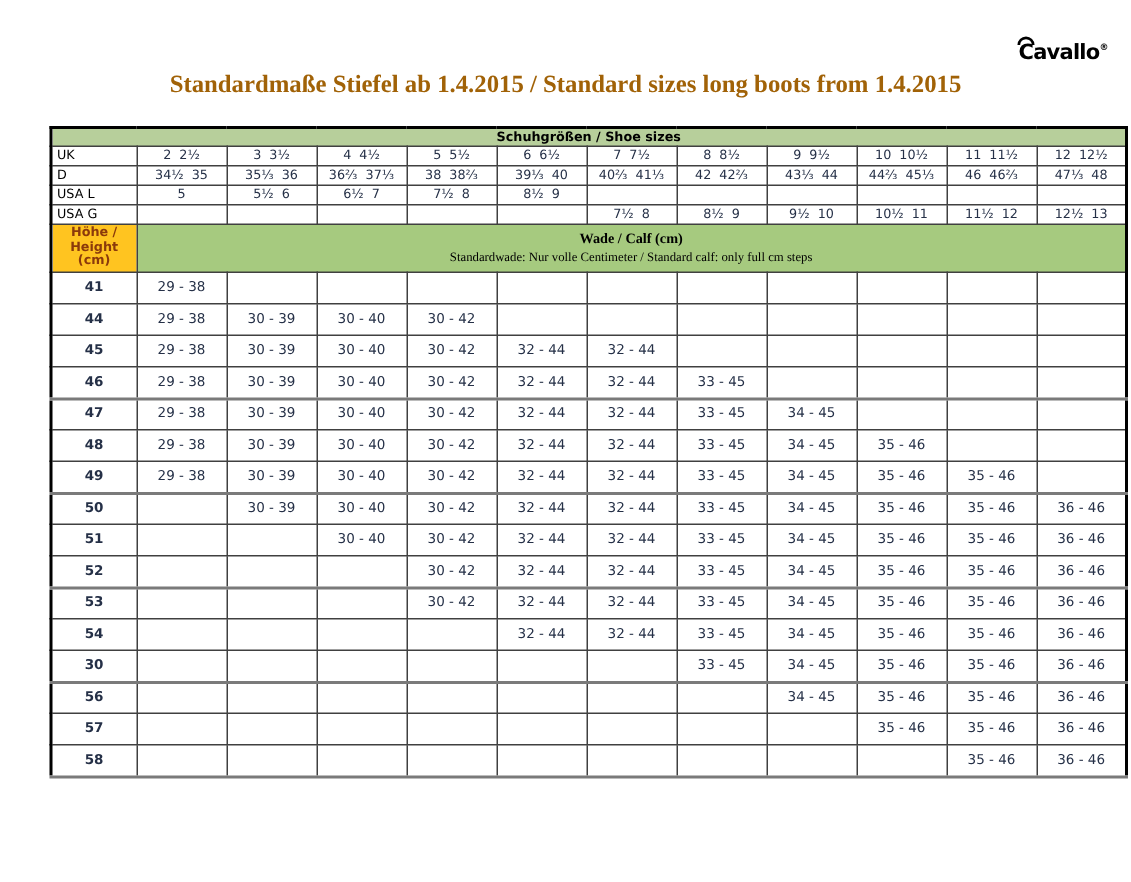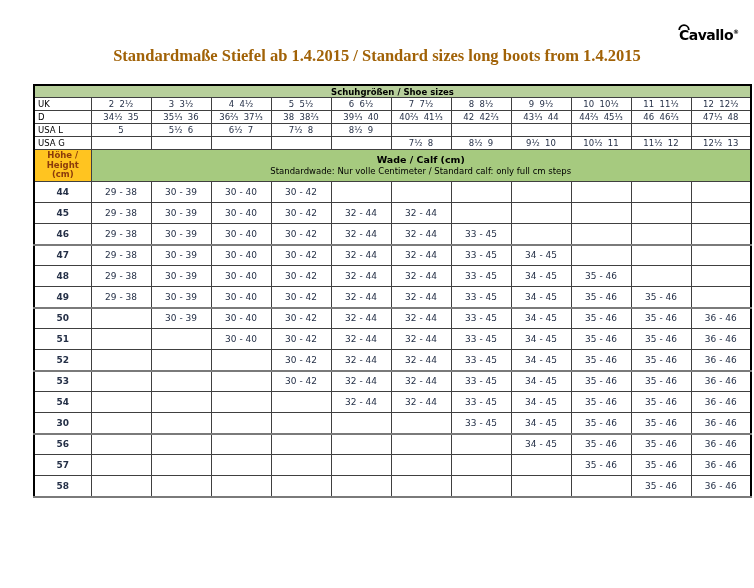--- a/index.html
+++ b/index.html
@@ -32,21 +32,21 @@
   }
   .size-row td { height:12px; font-size:8.5px; line-height:11px; }
   .size-row .sys-label { text-align:left; padding-left:3px; color:#000; }
   .size-row .size-val { white-space:pre; color:var(--number-text,#253047); }
   .size-row:first-child .size-val { font-weight:bold; }
   .calf-header-row td { height:31px; vertical-align:middle; }
   .height-header {
     background:var(--height-yellow,#ffc420); color:var(--height-text,#8b3a0b);
     font-weight:bold; font-size:8.5px; line-height:9.5px;
   }
-  .calf-header { background:var(--calf-green,#a6ca7f); color:#000; }
+  .calf-header { background:var(--calf-green,#a6ca7f); color:#000;font-family:Liberation Serif, serif; }
   .calf-header .calf-title { font-weight:bold; font-size:9.5px; line-height:12px; }
   .calf-header .calf-sub { font-size:8.5px; line-height:11px; }
   #data-rows tr { height:21px; }
   #data-rows .height-cell { font-weight:bold; font-size:9px; color:var(--number-text,#253047); }
   #data-rows .calf-cell { font-size:9px; white-space:pre; color:var(--number-text,#253047); }
   #data-rows tr.group-end td { border-bottom:2px solid #7a7a7a; }
 </style>
 </head>
 <body>
 
@@ -145,20 +145,34 @@
           <div>(cm)</div>
         </td>
         <td colspan="11" class="calf-header">
           <div class="calf-title">Wade / Calf (cm)</div>
           <div class="calf-sub">Standardwade: Nur volle Centimeter / Standard calf: only full cm steps</div>
         </td>
       </tr>
     </tbody>
     <tbody id="data-rows">
         <tr>
+          <td class="height-cell">41</td>
+          <td class="calf-cell">29 - 38</td>
+          <td class="calf-cell"></td>
+          <td class="calf-cell"></td>
+          <td class="calf-cell"></td>
+          <td class="calf-cell"></td>
+          <td class="calf-cell"></td>
+          <td class="calf-cell"></td>
+          <td class="calf-cell"></td>
+          <td class="calf-cell"></td>
+          <td class="calf-cell"></td>
+          <td class="calf-cell"></td>
+        </tr>
+        <tr>
           <td class="height-cell">44</td>
           <td class="calf-cell">29 - 38</td>
           <td class="calf-cell">30 - 39</td>
           <td class="calf-cell">30 - 40</td>
           <td class="calf-cell">30 - 42</td>
           <td class="calf-cell"></td>
           <td class="calf-cell"></td>
           <td class="calf-cell"></td>
           <td class="calf-cell"></td>
           <td class="calf-cell"></td>

